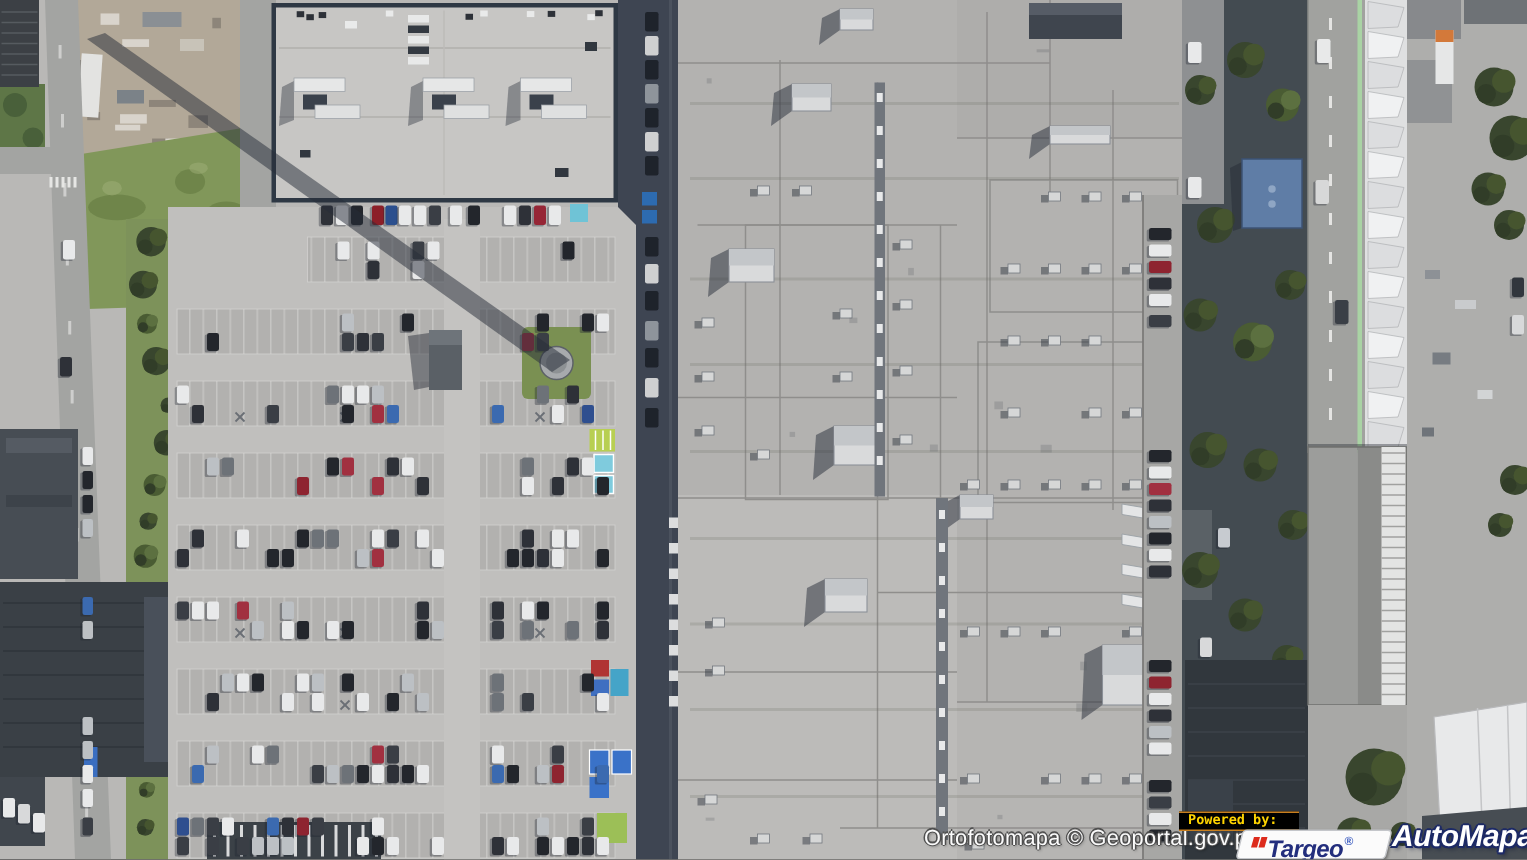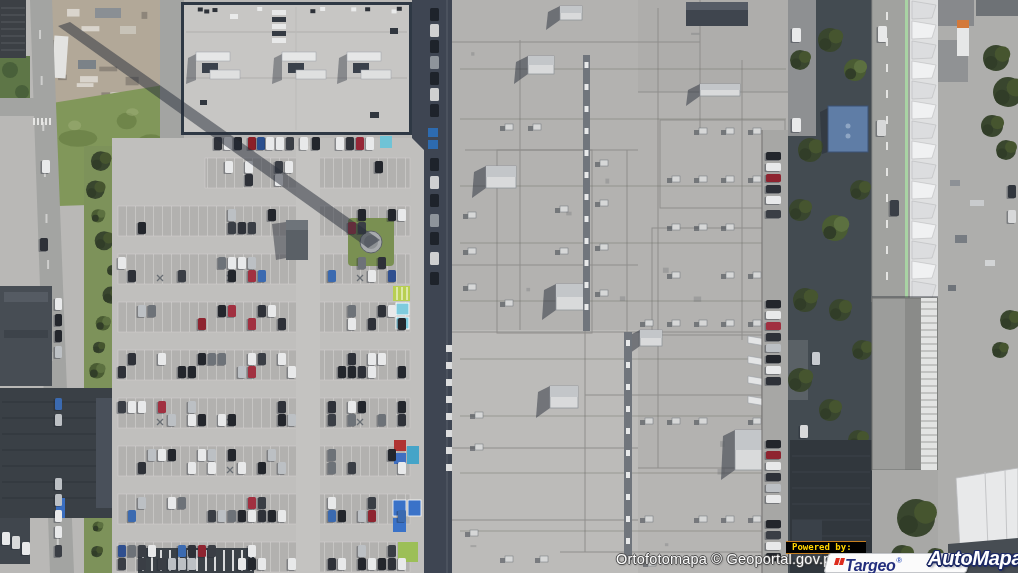--- a/index.html
+++ b/index.html
@@ -9,21 +9,21 @@
   
   .attr-text{position:absolute;left:616px;top:551px;font-size:14.5px;color:#fbfbfb;
     white-space:nowrap;letter-spacing:.2px;
     text-shadow:-1px 0 0 #4f4f4f,1px 0 0 #4f4f4f,0 -1px 0 #4f4f4f,0 1px 0 #4f4f4f,1px 1px 2px rgba(0,0,0,.45);}
   
   .powered{position:absolute;left:786px;top:541px;width:80px;height:13px;background:var(--pb-bg,#000);
     border-top:1px solid var(--pb-accent,#c87f1f);border-bottom:1px solid var(--pb-accent,#7a4d12);
     color:var(--pb-text,#ffd400);font:bold 9px "DejaVu Sans Mono",monospace;line-height:11px;
     padding-left:6px;box-sizing:border-box;}
   
-  .targeo-wrap{position:absolute;left:826px;top:553px;width:100px;height:20px;padding-left:43px;}
+  .targeo-wrap{position:absolute;left:826px;top:553px;width:100px;height:20px;}
   .targeo-bg{position:absolute;left:0;top:0;right:0;bottom:0;background:var(--tg-bg,#fbfbfb);
     transform:skewX(-14deg);border-radius:3px;border:1px solid #c4c6ca;box-shadow:1px 1px 2px rgba(0,0,0,.35);}
   .targeo-text{position:absolute;left:9px;top:0px;font:italic bold 16px "Liberation Sans",sans-serif;
     color:var(--tg-navy,#232e7d);letter-spacing:-.4px;line-height:20px;}
   .tq{display:inline-block;width:4px;height:7px;background:var(--tg-red,#dd2b1c);
     transform:skewX(-16deg);position:relative;top:-6px;margin-right:1px;}
   .targeo-text sup{font-size:8px;color:#3a5bc0;font-style:normal;position:relative;top:-2px;left:1px;}
   
   .automapa{position:absolute;left:928px;top:547px;font:italic bold 20px "Liberation Sans",sans-serif;
     color:var(--am-text,#fff);letter-spacing:-.3px;white-space:nowrap;

